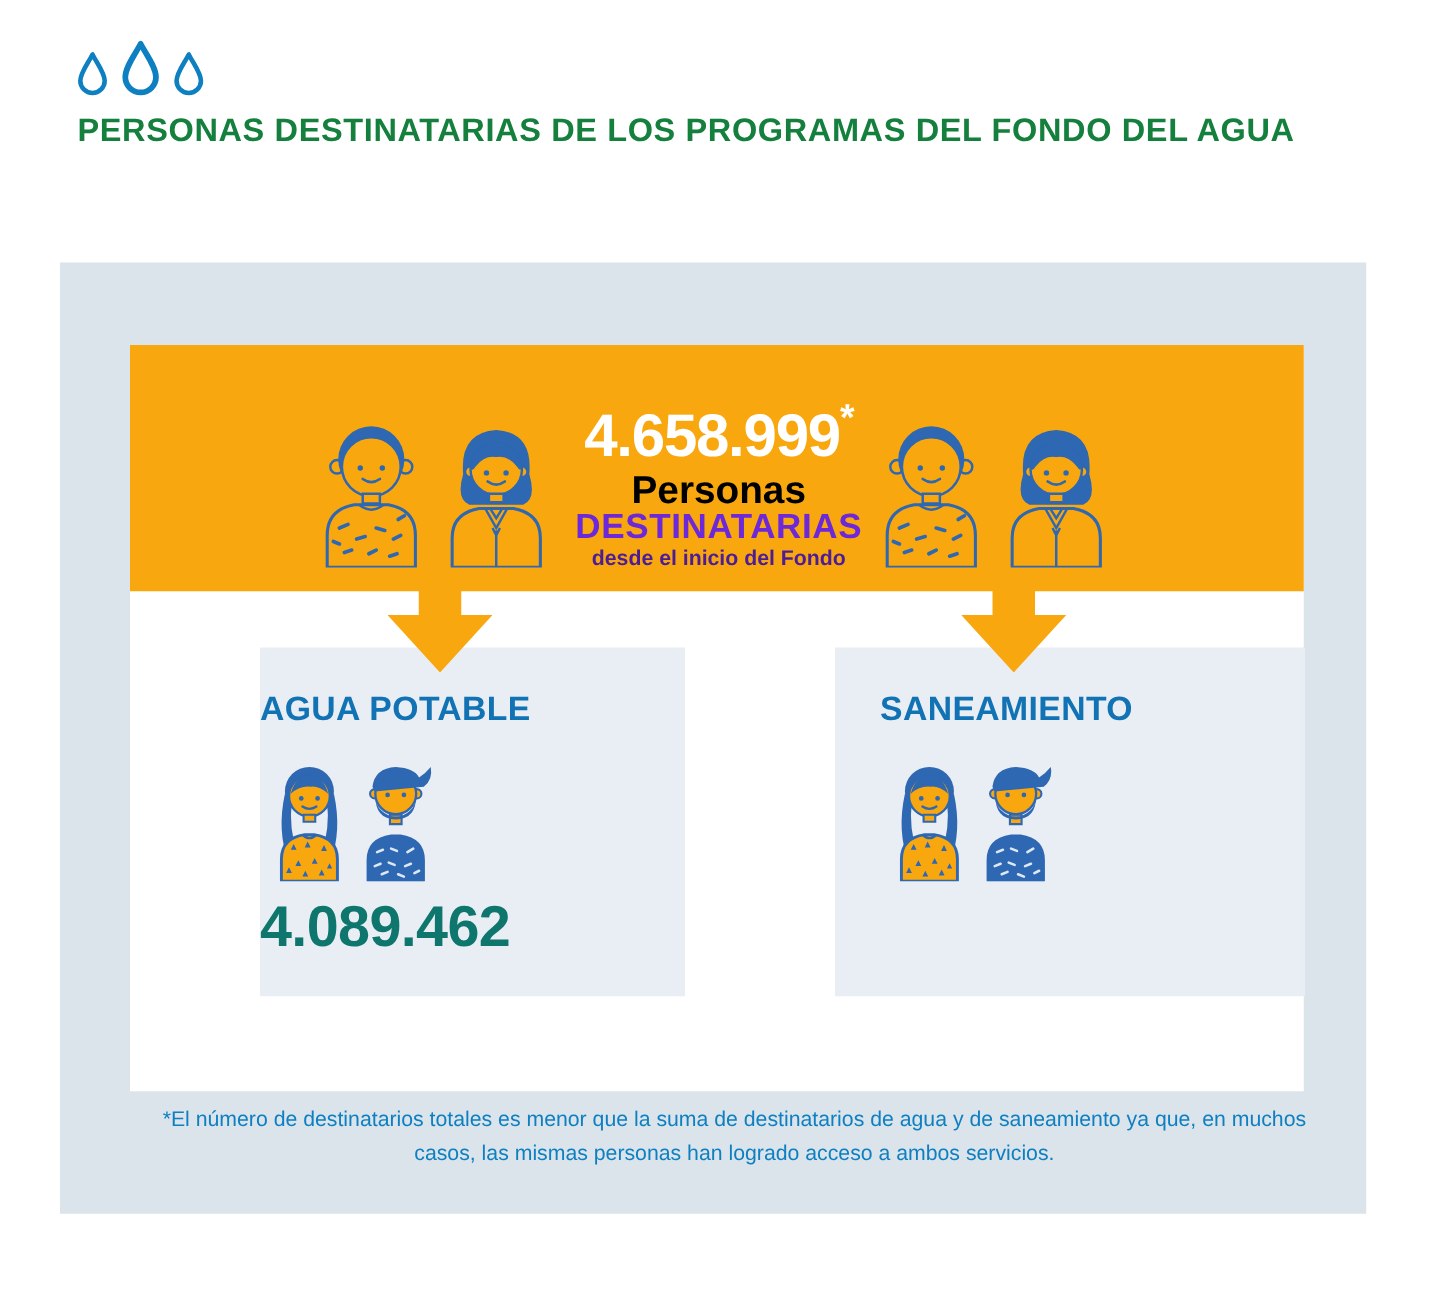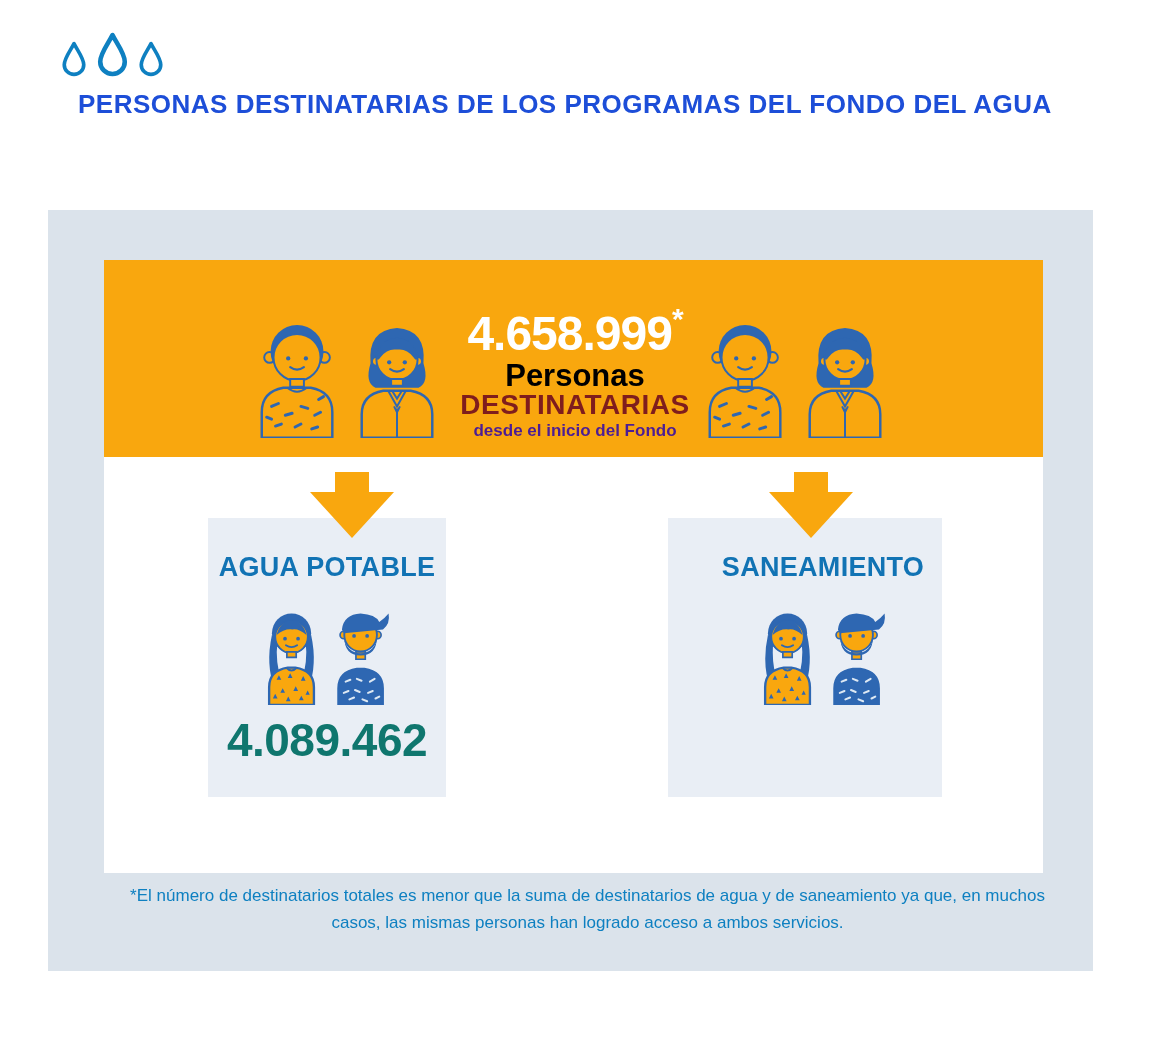--- a/index.html
+++ b/index.html
@@ -1,33 +1,33 @@
 <!DOCTYPE html>
 <html><head>
 <meta charset="utf-8">
 <style>
   html,body{margin:0;padding:0;background:#ffffff;}
   .page{position:relative;width:1149px;height:1046px;background:#ffffff;overflow:hidden;
         font-family:"Liberation Sans",sans-serif;}
   .drops{position:absolute;left:61px;top:32px;display:flex;align-items:flex-end;gap:9px;}
-  .title{position:absolute;left:62px;top:88px;font-size:26px;font-weight:700;color:#1d4ed8;
-         line-height:33px;letter-spacing:0.5px;margin-left:16px;}
+  .title{position:absolute;left:62px;top:88px;font-size:26px;font-weight:700;color:#15803d;
+         line-height:33px;letter-spacing:0.5px;}
   .outer-panel{position:absolute;left:48px;top:210px;width:1045px;height:761px;background:#DBE3EB;}
   .card{position:absolute;left:104px;top:276px;width:939px;height:597px;background:#ffffff;}
-  .banner{position:absolute;left:104px;top:260px;width:939px;height:197px;background:#F9A70E;}
+  .banner{position:absolute;left:104px;top:276px;width:939px;height:197px;background:#F9A70E;}
   .banner-illo{position:absolute;top:58px;}
   .banner-illo.a{left:146px;}
   .banner-illo.b{left:594px;}
   .banner-text{position:absolute;left:326px;top:50px;width:290px;text-align:center;}
   .banner-number{color:#ffffff;font-size:48px;font-weight:700;line-height:1;letter-spacing:-1px;}
   .banner-number sup{font-size:30px;line-height:0;position:relative;top:-4px;}
   .banner-l1{color:#000000;font-size:31px;font-weight:700;line-height:28px;margin-top:4px;}
-  .banner-l2{color:#7f1d1d;font-size:28px;font-weight:700;line-height:30px;letter-spacing:0.5px;}
+  .banner-l2{color:#6d28d9;font-size:28px;font-weight:700;line-height:30px;letter-spacing:0.5px;}
   .banner-l3{color:#4c1d95;font-size:17px;font-weight:700;line-height:19px;margin-top:1px;}
-  .panel{position:absolute;top:518px;width:238px;height:279px;background:#E9EEF5;text-align:center;}
+  .panel{position:absolute;top:518px;width:340px;height:279px;background:#E9EEF5;text-align:left;}
   .panel.left{left:208px;}
   .panel.right{left:668px;padding-left:36px;}
   .panel-title{margin-top:34px;font-size:27px;font-weight:700;color:#1173B4;letter-spacing:0.3px;}
   .panel-illo{margin-top:24px;}
   .panel-number{margin-top:4px;font-size:46px;font-weight:700;color:#0f766e;letter-spacing:-0.5px;}
   .arrow{position:absolute;top:472px;z-index:3;}
   .arrow.left{left:310px;}
   .arrow.right{left:769px;}
   .footnote{position:absolute;left:105px;top:882px;width:965px;font-size:17px;line-height:27px;
             color:#0E80C1;text-align:center;}

